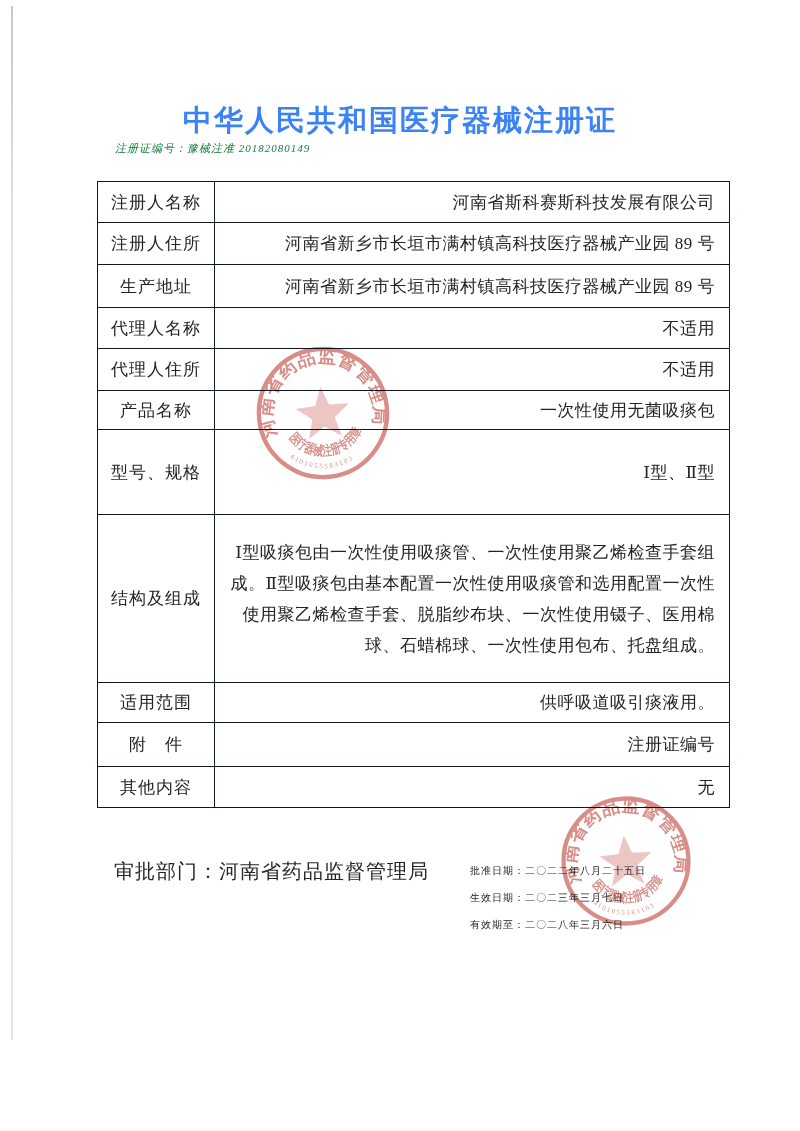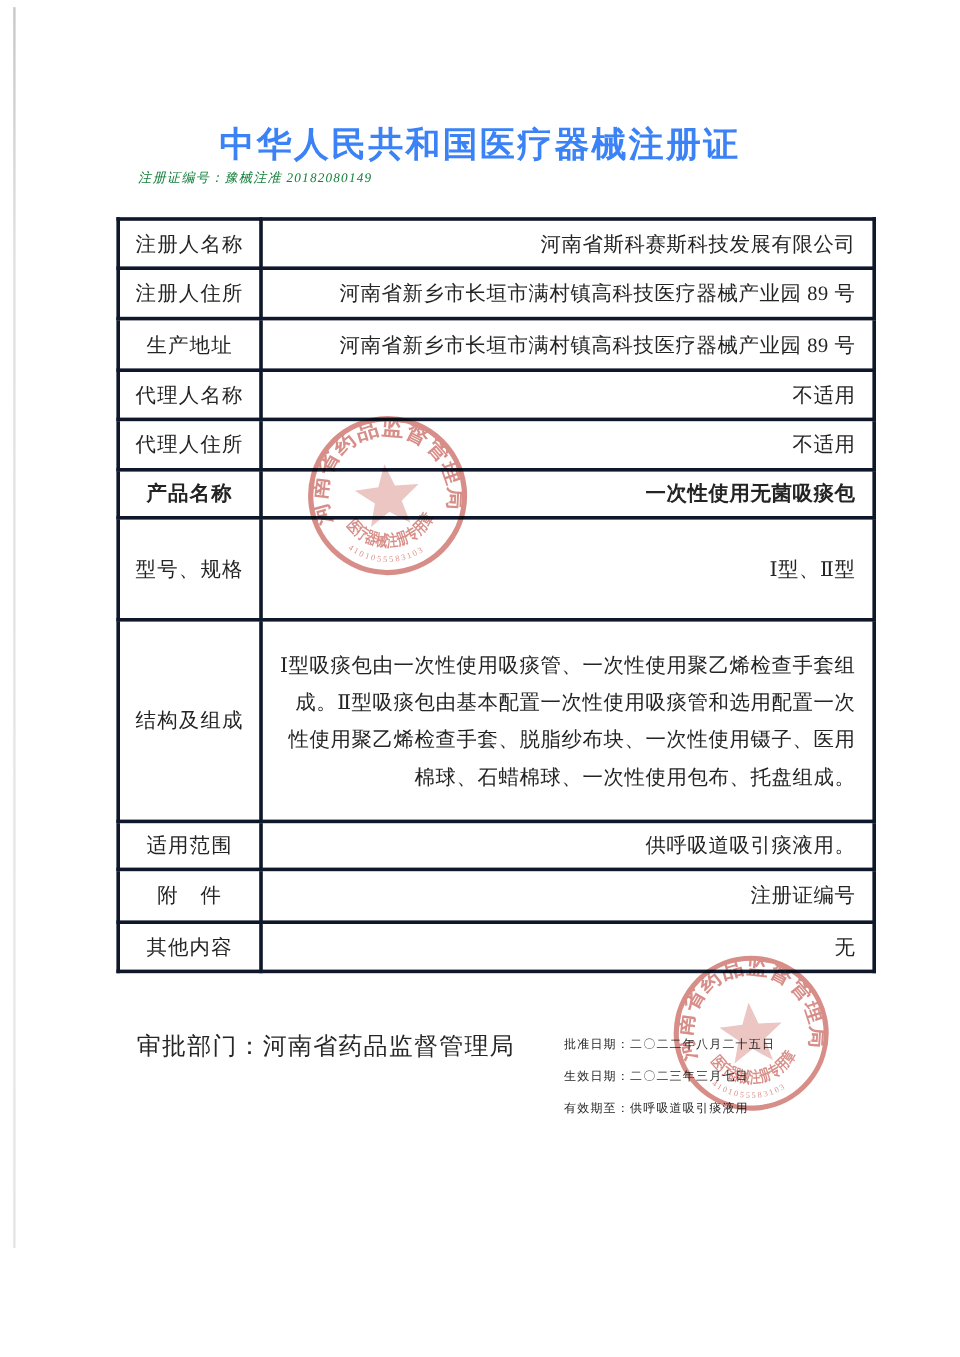--- a/index.html
+++ b/index.html
@@ -25,35 +25,35 @@
   }
   .regno{
     position:absolute;top:141px;left:115px;
     font-size:11px;letter-spacing:1px;color:#15803d;font-style:italic;
   }
   table.cert{
     position:absolute;left:97px;top:181px;width:633px;
     border-collapse:collapse;table-layout:fixed;
   }
   table.cert td{
-    border:3px solid #0f172a;
+    border:1px solid #0f172a;
     font-size:17px;
     color:#242424;
   }
   td.lbl{
     width:112px;text-align:center;vertical-align:middle;
     padding:0 2px;letter-spacing:1px;
   }
   td.val{
     vertical-align:middle;text-align:right;
     padding:3px 14px 3px 13px;
     line-height:31px;letter-spacing:.5px;
   }
   tr.h-r1{height:41px;} tr.h-r2{height:42px;} tr.h-r3{height:43px;}
-  tr.h-r4{height:41px;} tr.h-r5{height:42px;} tr.h-r6{height:39px;font-weight:bold;}
+  tr.h-r4{height:41px;} tr.h-r5{height:42px;} tr.h-r6{height:39px;}
   tr.h-model{height:85px;}
   tr.h-struct{height:168px;}
   tr.h-r9{height:40px;} tr.h-r10{height:44px;} tr.h-r11{height:41px;} tr.h-r12{height:42px;}
   .footer-dept{
     position:absolute;left:114px;top:858px;
     font-size:20px;letter-spacing:1px;color:#262626;
   }
   .footer-dates{
     position:absolute;left:470px;top:857px;
     font-size:10px;letter-spacing:1px;color:#262626;
@@ -129,21 +129,21 @@
 </table>
 
 <div class="footer-dept"><span>审批部门：</span><span>河南省药品监督管理局</span>
 </div>
 
 <div class="footer-dates">
   <div><span>批准日期：</span><span>二〇二二年八月二十五日</span>
   </div>
   <div><span>生效日期：</span><span>二〇二三年三月七日</span>
   </div>
-  <div><span>有效期至：</span><span>供呼吸道吸引痰液用</span>
+  <div><span>有效期至：</span><span>二〇二八年三月六日</span>
   </div>
 </div>
 
 <svg class="stamp stamp-1" viewBox="0 0 180 180">
   <defs>
     <path id="s1-top" d="M 35.5 109.8 A 58 58 0 1 1 144.5 109.8" fill="none"></path>
     <path id="s1-inner" d="M 48.4 114 A 48 48 0 0 0 131.6 114" fill="none"></path>
     <path id="s1-num" d="M 41.7 130.5 A 63 63 0 0 0 138.3 130.5" fill="none"></path>
   </defs>
   <g transform="rotate(-6 90 90)" opacity="0.8">

